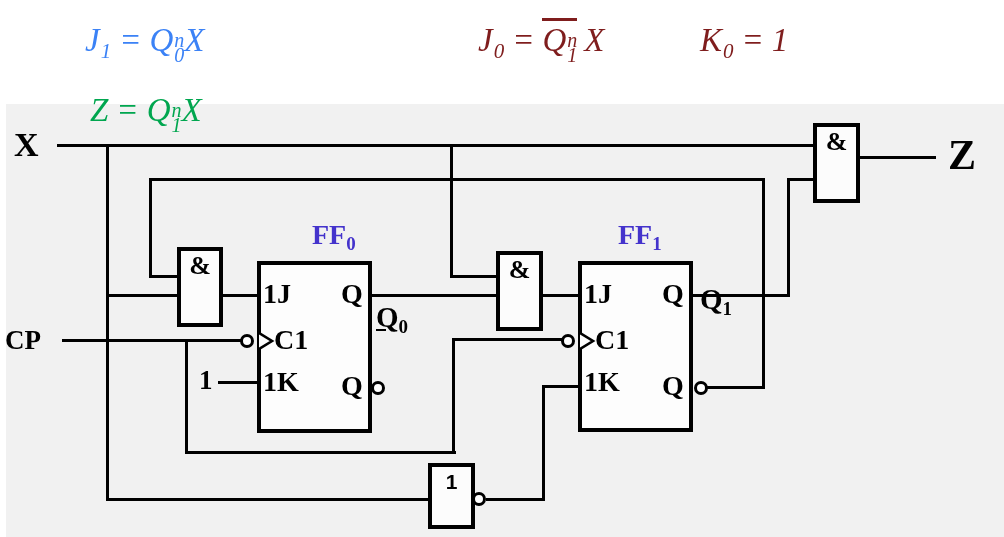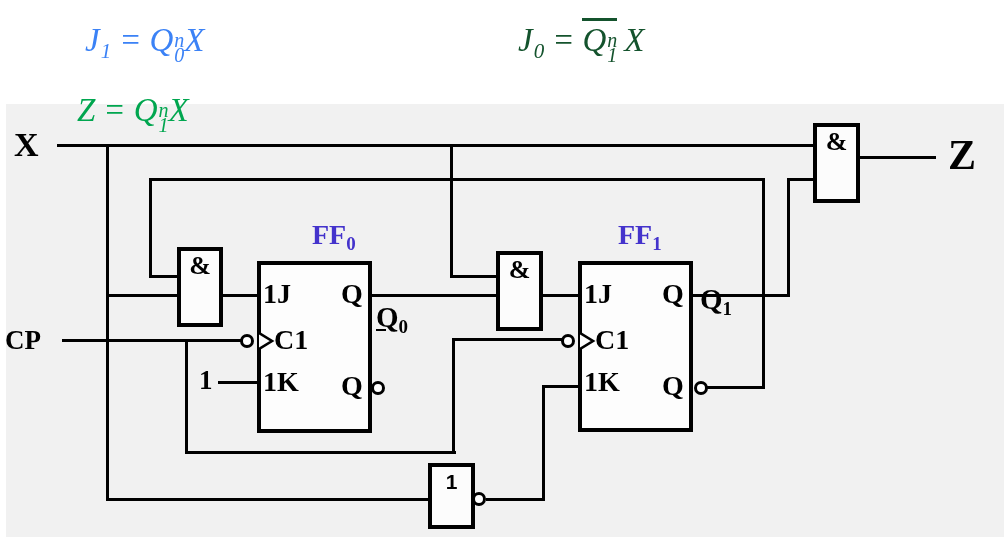--- a/index.html
+++ b/index.html
@@ -13,40 +13,43 @@
   .gate-label{display:inline-block;font-weight:700;font-size:26px;line-height:26px;margin-top:2px;color:#000;}
   .inv-label{font-family:"Liberation Sans",sans-serif;font-weight:600;font-size:21px;line-height:21px;margin-top:4px;}
   .ffbox{position:absolute;border:4px solid #000;background:#fdfdfd;box-sizing:border-box;}
   .bubble{position:absolute;width:14px;height:14px;border:3px solid #000;border-radius:50%;background:#fff;box-sizing:border-box;}
   .fflabel{position:absolute;font-weight:700;font-size:28px;line-height:28px;color:#000;white-space:nowrap;}
   .biglabel{position:absolute;font-weight:700;color:#000;white-space:nowrap;}
   .sublab{font-size:19px;vertical-align:-6px;}
   .fftitle{position:absolute;font-weight:700;font-size:28px;color:#4433cc;white-space:nowrap;}
   
   .eq{position:absolute;font-style:italic;font-size:33px;white-space:nowrap;}
-  .eq-blue{color:#3b82f6;} .eq-red{color:#14532d;margin-left:40px;} .eq-green{color:#00a64f;}
+  .eq-blue{color:#3b82f6;} .eq-red{color:#7f1d1d;} .eq-green{color:#00a64f;margin-left:13px;}
   .eq .rel{margin:0 8px;}
   .eq .lsub{font-size:21px;vertical-align:-7px;margin-left:1px;}
   .eq .stack{display:inline-block;vertical-align:-11px;font-size:20px;line-height:15px;text-align:left;margin-left:1px;}
   .eq .stack span{display:block;}
   .eq .over{border-top:3px solid currentColor;padding-top:1px;}
   .eq .xafter{margin-left:7px;}
   .tri{position:absolute;}
 </style>
 </head>
 <body>
 
 <div id="canvas">
   <div class="panel"></div>
 
   <div class="eq eq-blue" style="left:85px;top:22px;">
     <span>J</span><span class="lsub">1</span><span class="rel">=</span><span>Q</span><span class="stack"><span>n</span><span>0</span></span><span>X</span>
   </div>
   <div class="eq eq-red" style="left:478px;top:22px;">
     <span>J</span><span class="lsub">0</span><span class="rel">=</span><span class="over"><span>Q</span><span class="stack"><span>n</span><span>1</span></span></span><span class="xafter">X</span>
+  </div>
+  <div class="eq eq-red" style="left:700px;top:22px;">
+    <span>K</span><span class="lsub">0</span><span class="rel">=</span><span>1</span>
   </div>
   <div class="eq eq-green" style="left:77px;top:92px;">
     <span>Z</span><span class="rel">=</span><span>Q</span><span class="stack"><span>n</span><span>1</span></span><span>X</span>
   </div>
 
   <div class="biglabel" style="left:14px;top:126px;font-size:34px;">X</div>
   <div class="biglabel" style="left:5px;top:325px;font-size:27px;">CP</div>
   <div class="biglabel" style="left:948px;top:131px;font-size:42px;">Z</div>
   <div class="biglabel" style="left:199px;top:365px;font-size:27px;">1</div>
 

